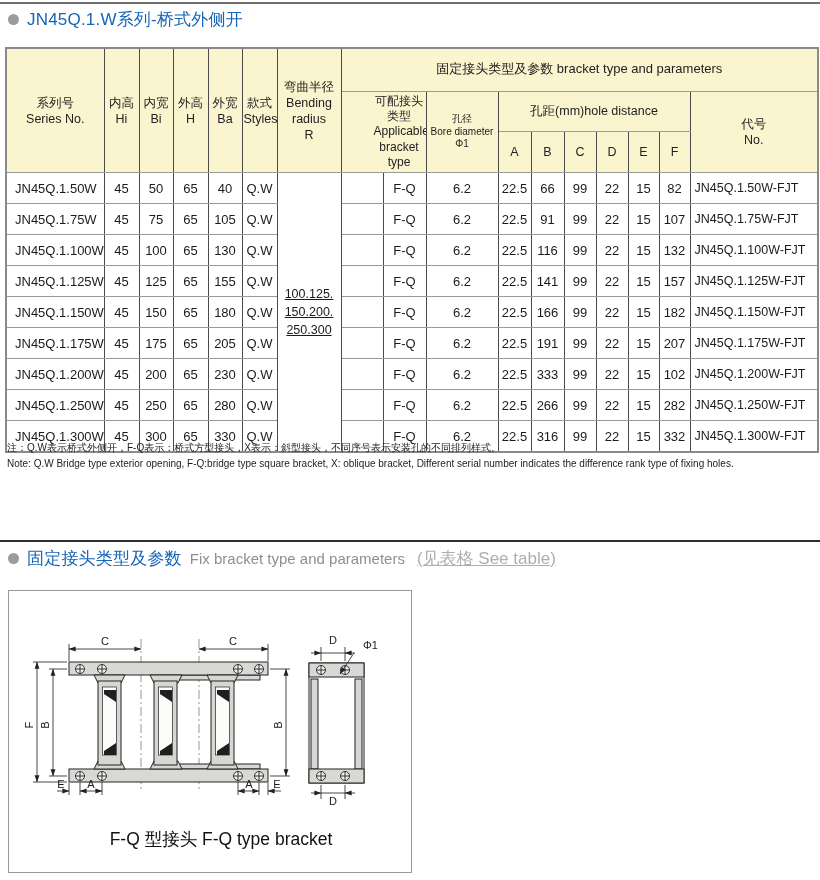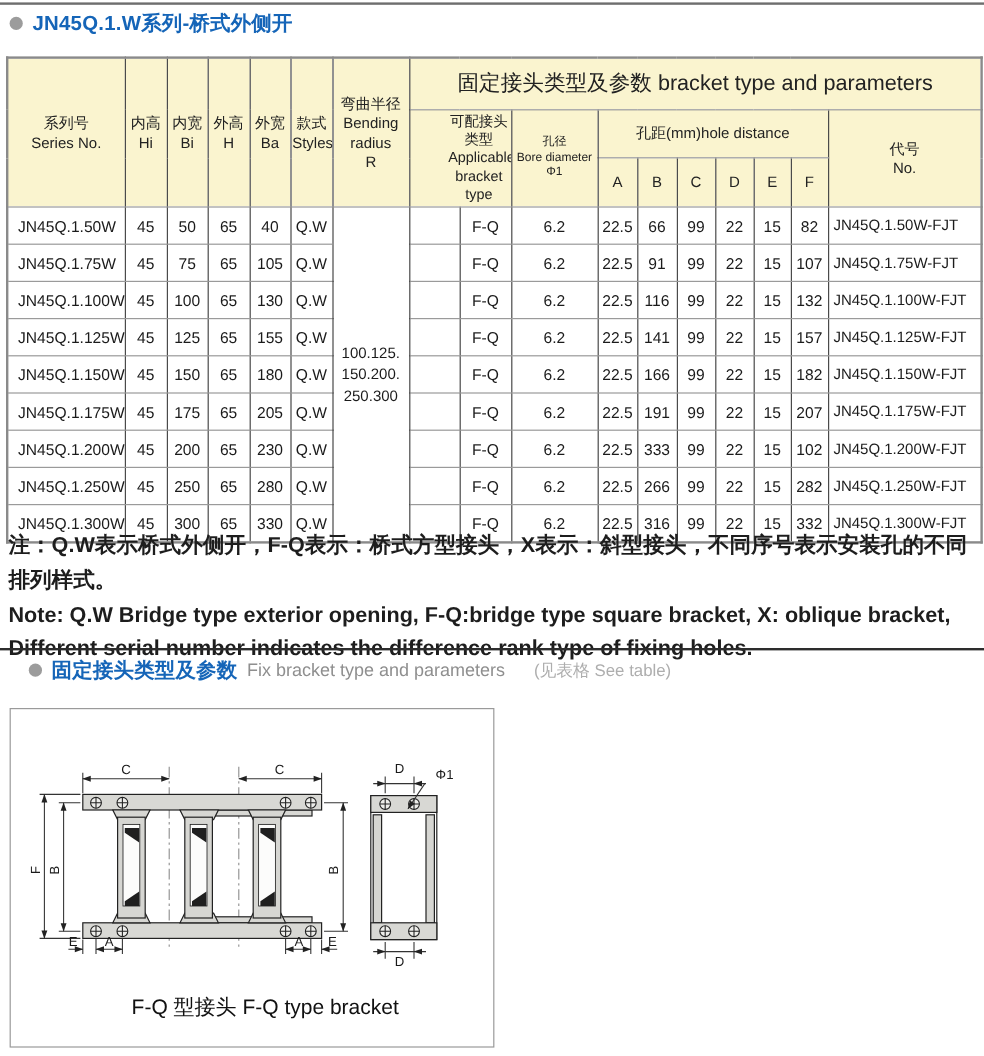--- a/index.html
+++ b/index.html
@@ -4,53 +4,53 @@
 <style>
   html,body{margin:0;padding:0;}
   body{
     width:820px;height:880px;position:relative;background:#ffffff;
     font-family:"Liberation Sans","DejaVu Sans",sans-serif;
     overflow:hidden;color:#1b1b1b;
   }
   .top-rule{position:absolute;left:0;top:2px;width:820px;height:2px;background:#6e6e6e;}
   .sec-title{position:absolute;display:flex;align-items:center;gap:8px;}
   .sec-title .bullet{width:11px;height:11px;border-radius:50%;background:#9c9c9c;flex:0 0 auto;}
-  .sec-title .zh{color:#1565b8;font-weight:bold;font-size:17px;letter-spacing:0.2px;}
+  .sec-title .zh{color:#1565b8;font-weight:normal;font-size:17px;letter-spacing:0.2px;}
   .sec-title .en{color:#8f8f8f;font-size:15px;}
-  .sec-title .see{color:#aeaeae;font-size:14px;margin-left:16px;}
+  .sec-title .see{color:#aeaeae;font-size:17px;margin-left:4px;text-decoration:underline;}
   #title1{left:8px;top:8px;}
-  #title2{left:24px;top:547px;text-align:center;}
+  #title2{left:8px;top:547px;text-align:center;}
 
   table{
     position:absolute;left:5px;top:47px;width:812px;
     border-collapse:collapse;table-layout:fixed;
     border:2px solid #8a8a8a;
   }
   th,td{
     border-left:1px solid #4a4a4a;border-right:1px solid #4a4a4a;
     border-top:1px solid #9a9a9a;border-bottom:1px solid #9a9a9a;
     overflow:hidden;
   }
   th{
     background:#faf4cf;font-weight:400;font-size:12.5px;line-height:1.28;
     white-space:pre-line;text-align:center;vertical-align:middle;color:#222;padding:2px 1px;
   }
   tr.h1{height:43px;}  tr.h2{height:29px;}  tr.h3{height:29px;}
-  th.th-group{font-size:18px;}
+  th.th-group{font-size:13px;}
   th.th-bore{font-size:10px;}
   th.th-bracket{font-size:12px;padding-left:32px;}
   td{
     font-size:13px;text-align:center;height:30px;background:#fff;
     color:#1b1b1b;padding:0 2px;vertical-align:middle;
   }
   td.c-series{text-align:left;padding-left:8px;margin-left:16px;}
   td.c-code{text-align:left;padding-left:4px;font-size:12.5px;}
-  td.c-bend{white-space:pre-line;line-height:1.45;font-size:12.5px;}
-
-  .notes{position:absolute;left:7px;top:440px;width:806px;font-size:18px;line-height:1.6;color:#1d1d1d;font-weight:bold;}
+  td.c-bend{white-space:pre-line;line-height:1.45;font-size:12.5px;text-decoration:underline;}
+
+  .notes{position:absolute;left:7px;top:440px;width:806px;font-size:10px;line-height:1.6;color:#1d1d1d;}
   .notes p{margin:0;}
   .rule-dark{position:absolute;left:0;top:540px;width:820px;height:2px;background:#2d2d2d;}
 
   .diagram-box{
     position:absolute;left:8px;top:590px;width:404px;height:283px;
     border:1px solid #9a9a9a;background:#fff;box-sizing:border-box;
   }
   svg text{font-family:"Liberation Sans","DejaVu Sans",sans-serif;}
 </style>
 </head>

